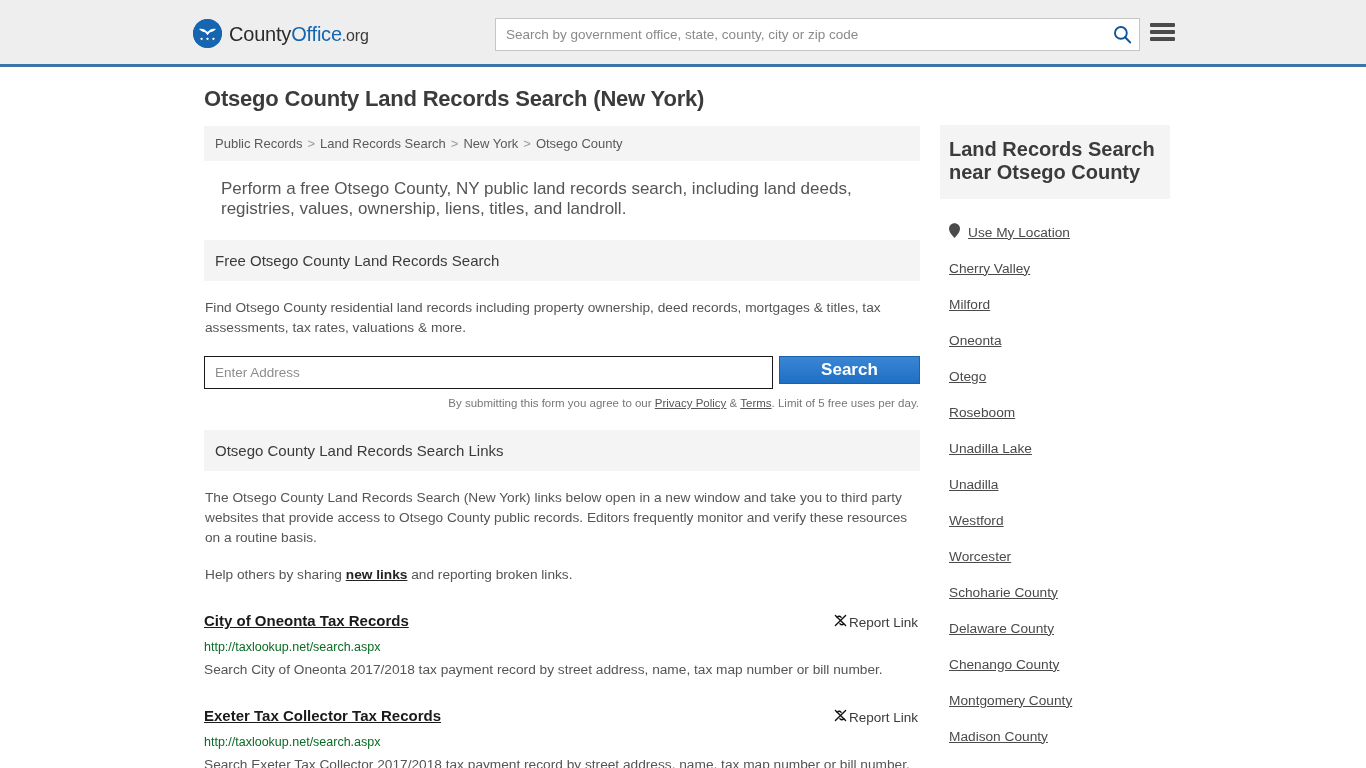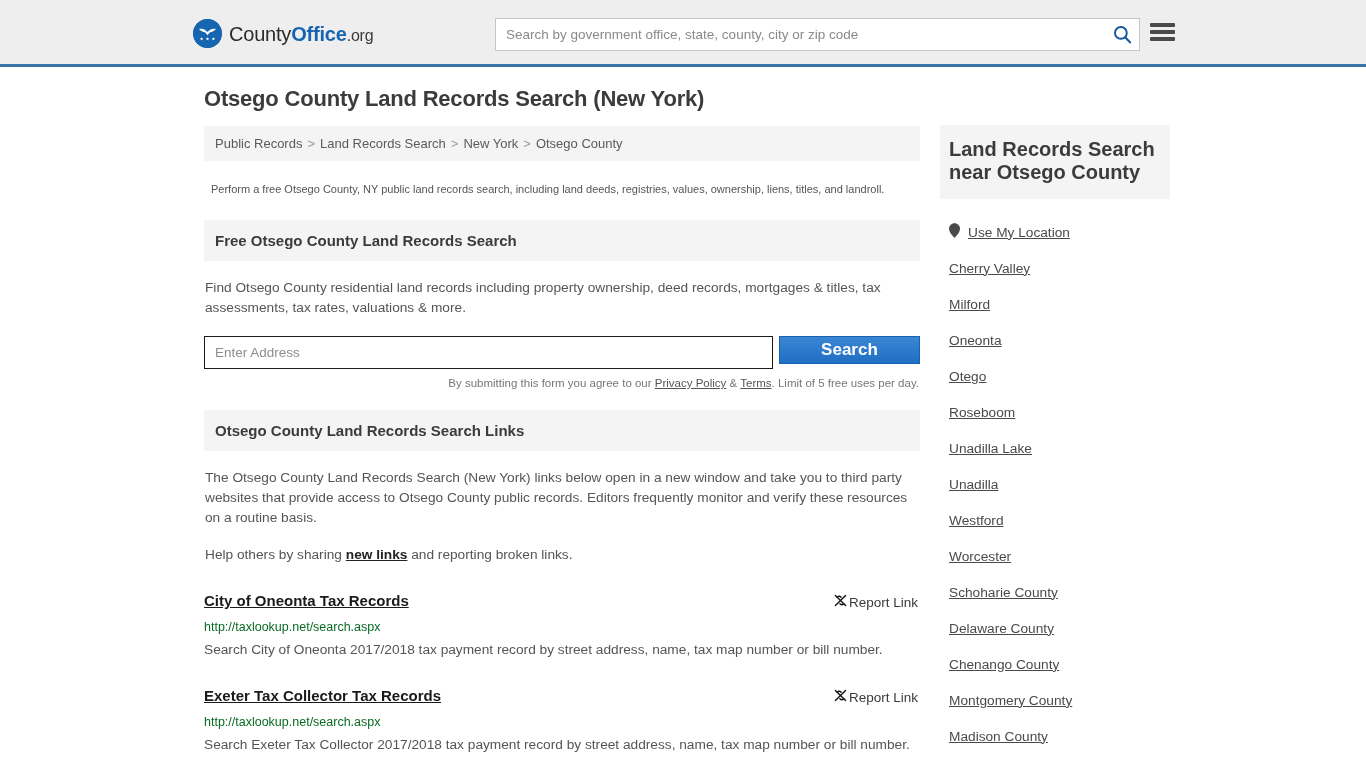--- a/index.html
+++ b/index.html
@@ -44,21 +44,21 @@
   }
   .logo-badge svg { position: absolute; left: 0; top: 0; }
   .logo-text {
     font-size: 20px;
     letter-spacing: -0.2px;
     color: #2b2b2b;
     font-weight: 400;
     line-height: 1;
     white-space: nowrap;
   }
-  .logo-text .bold-blue { color: #1565b0; font-weight: bold; }
+  .logo-text .bold-blue { color: #1565b0; font-weight: normal; }
   .logo-text .dotorg { font-size: 16px; color: #3b3b3b; }
 
   .search-shell {
     position: absolute;
     left: 495px;
     top: 18px;
     width: 645px;
     height: 33px;
     background: #ffffff;
     border: 1px solid #c6c6c6;
@@ -128,32 +128,32 @@
     background: #f4f4f4;
     padding: 10px 10px 10px 11px;
     font-size: 13px;
     color: #777;
     white-space: nowrap;
   }
   .breadcrumb a { color: #5a5a5a; text-decoration: none; }
   .breadcrumb .sep { color: #9a9a9a; margin: 0 5px; }
 
   .intro-para {
-    margin: 18px 0 0 7px;
-    font-size: 11px;
+    margin: 18px 0 0 17px;
+    font-size: 17px;
     line-height: 20px;
     color: #555;
     max-width: 714px;
   }
 
   .section-head {
     background: #f4f4f4;
     padding: 12px 10px 12px 11px;
     font-size: 15px;
-    font-weight: bold;
+    font-weight: normal;
     color: #3b3b3b;
     margin-top: 21px;
   }
 
   .body-para {
     margin: 17px 0 0 1px;
     font-size: 13.7px;
     line-height: 20px;
     color: #555;
   }

